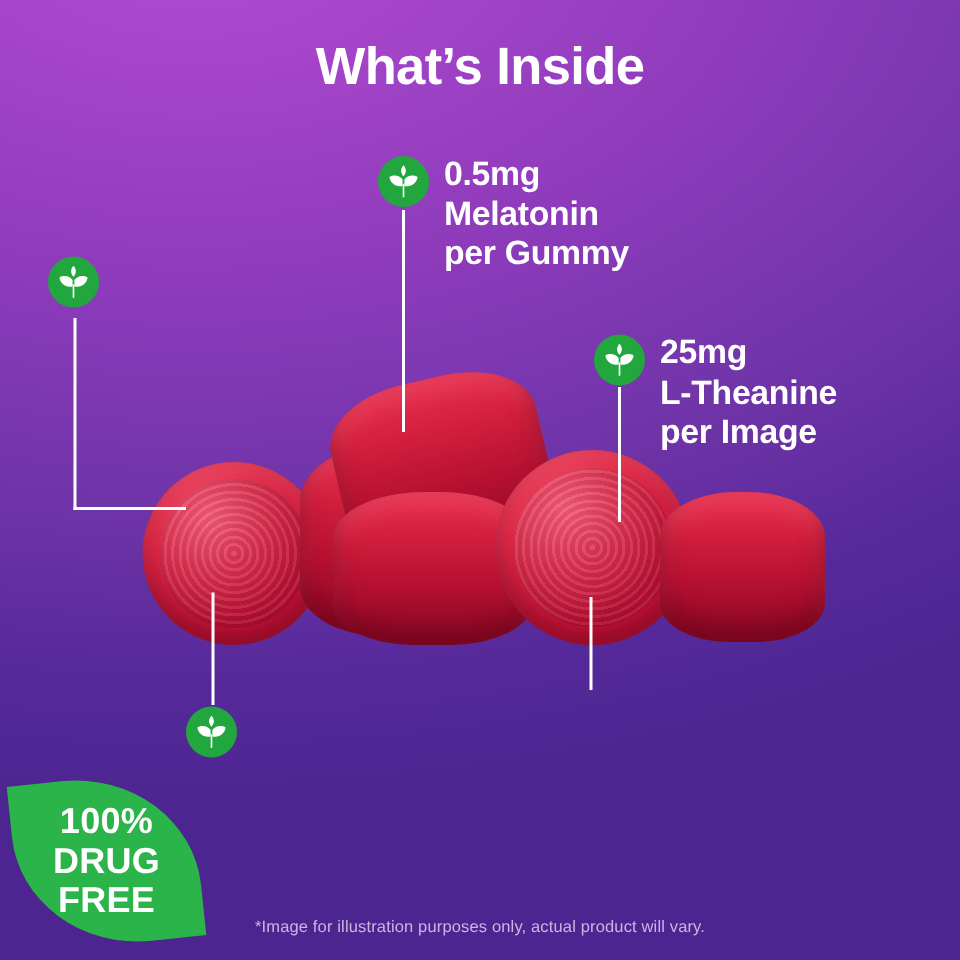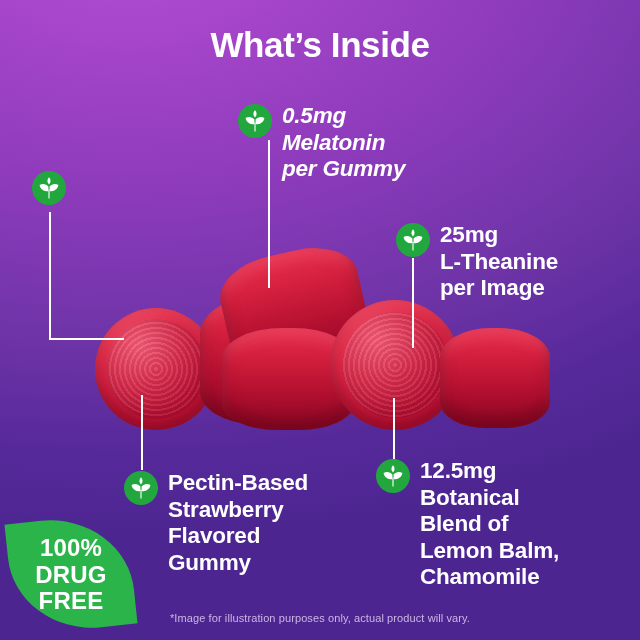--- a/index.html
+++ b/index.html
@@ -194,21 +194,21 @@
     <span class="leaf-badge">
       <svg width="22" height="24" viewBox="0 0 22 24" aria-hidden="true">
         <path d="M11 1.2c2.1 2.2 2.1 5.1 0 7.3-2.1-2.2-2.1-5.1 0-7.3z" fill="#ffffff"></path>
         <path d="M10.4 10.6C8.3 7.9 4.6 7.2 1.6 9c.5 3.5 3.4 6.1 7 6.2 1 0 1.6-.1 1.8-.2v-4.4z" fill="#ffffff"></path>
         <path d="M11.6 10.6c2.1-2.7 5.8-3.4 8.8-1.6-.5 3.5-3.4 6.1-7 6.2-1 0-1.6-.1-1.8-.2v-4.4z" fill="#ffffff"></path>
         <rect x="10.45" y="13.5" width="1.1" height="9" fill="#ffffff"></rect>
       </svg>
     </span>
   </div>
 
-  <div class="callout" style="left:238px; top:103px; width:230px;font-style:italic;">
+  <div class="callout" style="left:252px; top:103px; width:230px;">
     <span class="leaf-badge">
       <svg width="22" height="24" viewBox="0 0 22 24" aria-hidden="true">
         <path d="M11 1.2c2.1 2.2 2.1 5.1 0 7.3-2.1-2.2-2.1-5.1 0-7.3z" fill="#ffffff"></path>
         <path d="M10.4 10.6C8.3 7.9 4.6 7.2 1.6 9c.5 3.5 3.4 6.1 7 6.2 1 0 1.6-.1 1.8-.2v-4.4z" fill="#ffffff"></path>
         <path d="M11.6 10.6c2.1-2.7 5.8-3.4 8.8-1.6-.5 3.5-3.4 6.1-7 6.2-1 0-1.6-.1-1.8-.2v-4.4z" fill="#ffffff"></path>
         <rect x="10.45" y="13.5" width="1.1" height="9" fill="#ffffff"></rect>
       </svg>
     </span>
     <span class="callout-text">0.5mg
 Melatonin
@@ -231,41 +231,22 @@
 
   <div class="callout" style="left:124px; top:470px; width:240px;">
     <span class="leaf-badge">
       <svg width="22" height="24" viewBox="0 0 22 24" aria-hidden="true">
         <path d="M11 1.2c2.1 2.2 2.1 5.1 0 7.3-2.1-2.2-2.1-5.1 0-7.3z" fill="#ffffff"></path>
         <path d="M10.4 10.6C8.3 7.9 4.6 7.2 1.6 9c.5 3.5 3.4 6.1 7 6.2 1 0 1.6-.1 1.8-.2v-4.4z" fill="#ffffff"></path>
         <path d="M11.6 10.6c2.1-2.7 5.8-3.4 8.8-1.6-.5 3.5-3.4 6.1-7 6.2-1 0-1.6-.1-1.8-.2v-4.4z" fill="#ffffff"></path>
         <rect x="10.45" y="13.5" width="1.1" height="9" fill="#ffffff"></rect>
       </svg>
     </span>
-    <span class="callout-text">Pectin-Based
-Strawberry
-Flavored
-Gummy</span>
-  </div>
-
-  <div class="callout" style="left:376px; top:458px; width:250px;">
-    <span class="leaf-badge">
-      <svg width="22" height="24" viewBox="0 0 22 24" aria-hidden="true">
-        <path d="M11 1.2c2.1 2.2 2.1 5.1 0 7.3-2.1-2.2-2.1-5.1 0-7.3z" fill="#ffffff"></path>
-        <path d="M10.4 10.6C8.3 7.9 4.6 7.2 1.6 9c.5 3.5 3.4 6.1 7 6.2 1 0 1.6-.1 1.8-.2v-4.4z" fill="#ffffff"></path>
-        <path d="M11.6 10.6c2.1-2.7 5.8-3.4 8.8-1.6-.5 3.5-3.4 6.1-7 6.2-1 0-1.6-.1-1.8-.2v-4.4z" fill="#ffffff"></path>
-        <rect x="10.45" y="13.5" width="1.1" height="9" fill="#ffffff"></rect>
-      </svg>
-    </span>
-    <span class="callout-text">12.5mg
-Botanical
-Blend of
-Lemon Balm,
-Chamomile</span>
-  </div>
+  </div>
+
 
   <div class="drugfree">
     <div class="leafshape"></div>
     <div class="df-text">
       <span>100%</span>
       <span>DRUG</span>
       <span>FREE</span>
     </div>
   </div>
 

